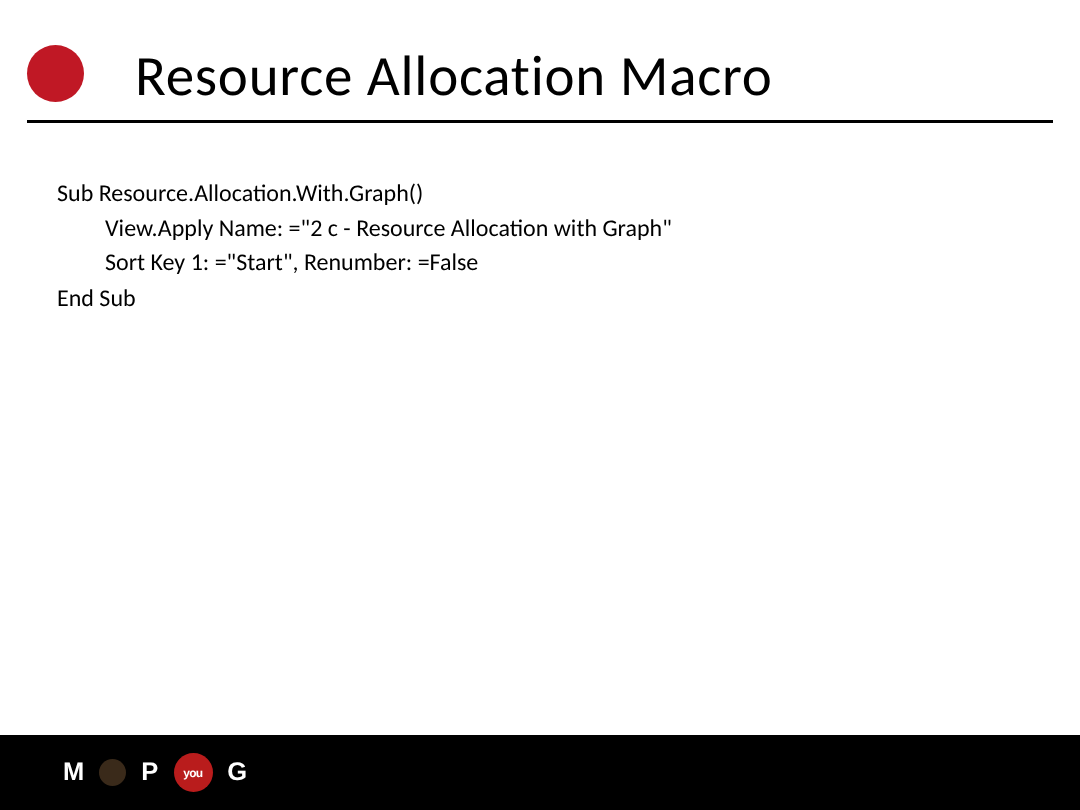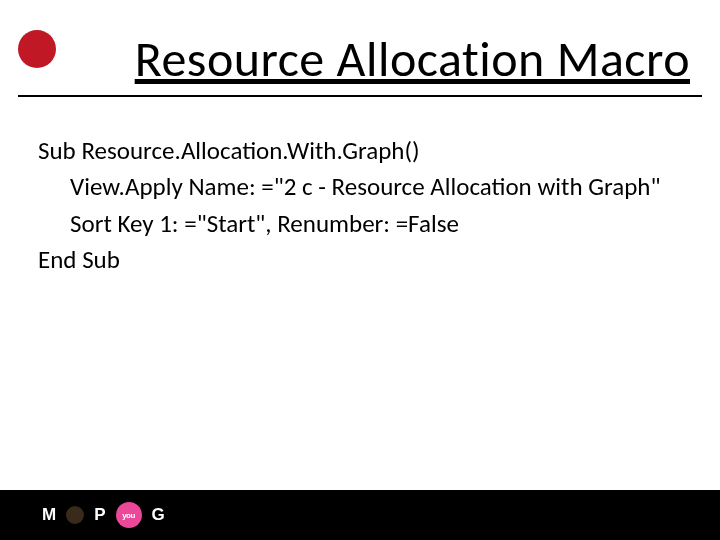--- a/index.html
+++ b/index.html
@@ -22,37 +22,36 @@
   .red-dot {
     position: absolute;
     left: 18px;
     top: 30px;
     width: 38px;
     height: 38px;
     border-radius: 50%;
     background: #c01825;
   }
   .slide-title {
-    font-size: 50px;
+    font-size: 38px;
     font-weight: 400;
     color: #000;
-    text-align: right;
+    text-align: left;
     padding-left: 90px;
     padding-right: 30px;
     letter-spacing: 0.5px;
-    text-decoration: underline;
   }
   .title-underline {
     height: 2px;
     background: #000;
     margin: 6px 18px 0 18px;
   }
   .content {
     padding: 28px 38px 0 38px;
-    font-size: 25px;
+    font-size: 16px;
     line-height: 1.45;
     color: #000;
   }
   .code-line {
     white-space: pre;
   }
   .indent {
     padding-left: 32px;
   }
   .footer-bar {
@@ -80,21 +79,21 @@
   .logo-dot-dark {
     width: 18px;
     height: 18px;
     border-radius: 50%;
     background: #3a2a1a;
   }
   .logo-dot-red {
     width: 26px;
     height: 26px;
     border-radius: 50%;
-    background: #ec4899;
+    background: #b91c1c;
     display: flex;
     align-items: center;
     justify-content: center;
     color: #fff;
     font-size: 8px;
     font-weight: 700;
     font-family: Arial, sans-serif;
     letter-spacing: -0.5px;
   }
 </style>

